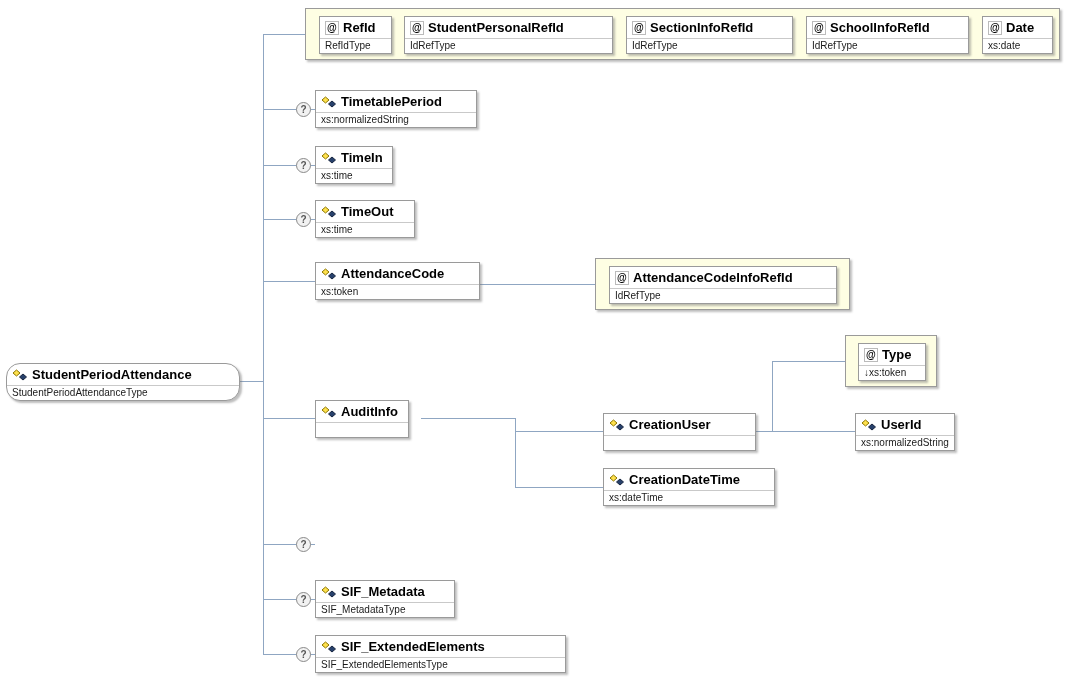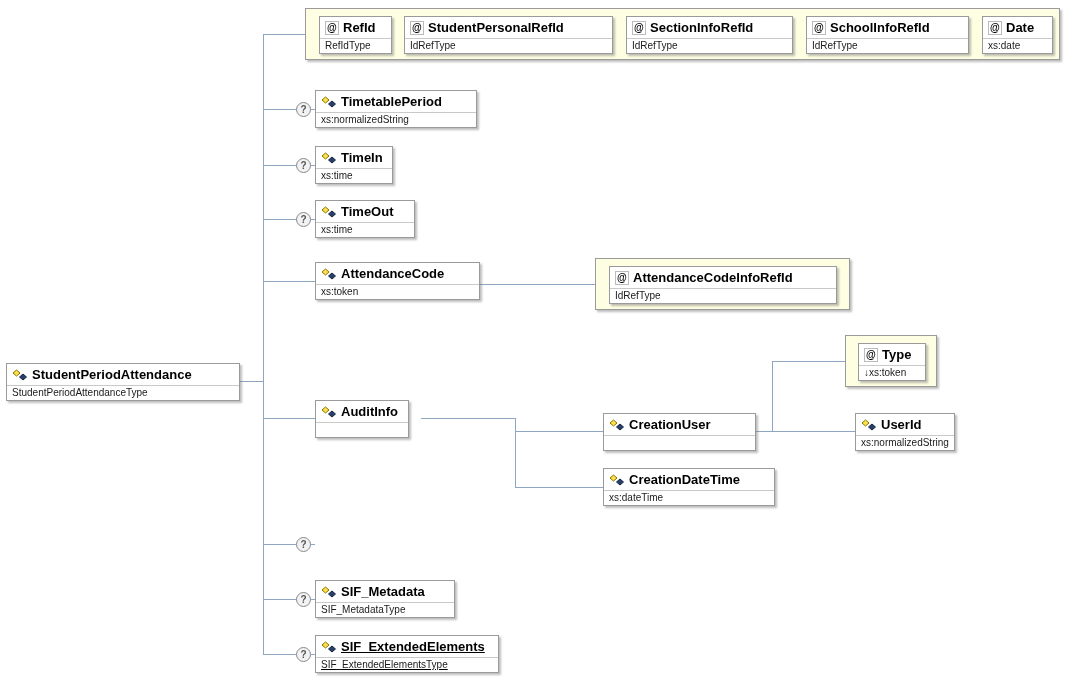--- a/index.html
+++ b/index.html
@@ -95,21 +95,21 @@
     </div>
     <div class="node attr-node" style="left:676px;top:7px;width:71px;">
       <div class="name-row">
         <span class="at-icon">@</span>
         <span>Date</span>
       </div>
       <div class="type-row">xs:date</div>
     </div>
   </div>
 
-  <div class="node" style="left:6px;top:363px;width:234px;">
+  <div class="node" style="left:6px;top:363px;width:234px;border-radius:14px;">
     <div class="name-row">
       <span class="el-icon">
           <svg width="16" height="12" viewBox="0 0 16 12">
             <path d="M4.5 1 L8 4 L4.5 7 L1 4 Z" fill="#FFE14D" stroke="#8B7500"></path>
             <path d="M11 5 L14.5 8 L11 11 L7.5 8 Z" fill="#27406B" stroke="#16243F"></path>
           </svg>
         </span>
       <span>StudentPeriodAttendance</span>
     </div>
     <div class="type-row">StudentPeriodAttendanceType</div>
@@ -248,21 +248,21 @@
           <svg width="16" height="12" viewBox="0 0 16 12">
             <path d="M4.5 1 L8 4 L4.5 7 L1 4 Z" fill="#FFE14D" stroke="#8B7500"></path>
             <path d="M11 5 L14.5 8 L11 11 L7.5 8 Z" fill="#27406B" stroke="#16243F"></path>
           </svg>
         </span>
       <span>SIF_Metadata</span>
     </div>
     <div class="type-row">SIF_MetadataType</div>
   </div>
 
-  <div class="node" style="left:315px;top:635px;width:184px;text-decoration:underline;">
+  <div class="node" style="left:315px;top:635px;width:251px;">
     <div class="name-row">
       <span class="el-icon">
           <svg width="16" height="12" viewBox="0 0 16 12">
             <path d="M4.5 1 L8 4 L4.5 7 L1 4 Z" fill="#FFE14D" stroke="#8B7500"></path>
             <path d="M11 5 L14.5 8 L11 11 L7.5 8 Z" fill="#27406B" stroke="#16243F"></path>
           </svg>
         </span>
       <span>SIF_ExtendedElements</span>
     </div>
     <div class="type-row">SIF_ExtendedElementsType</div>

